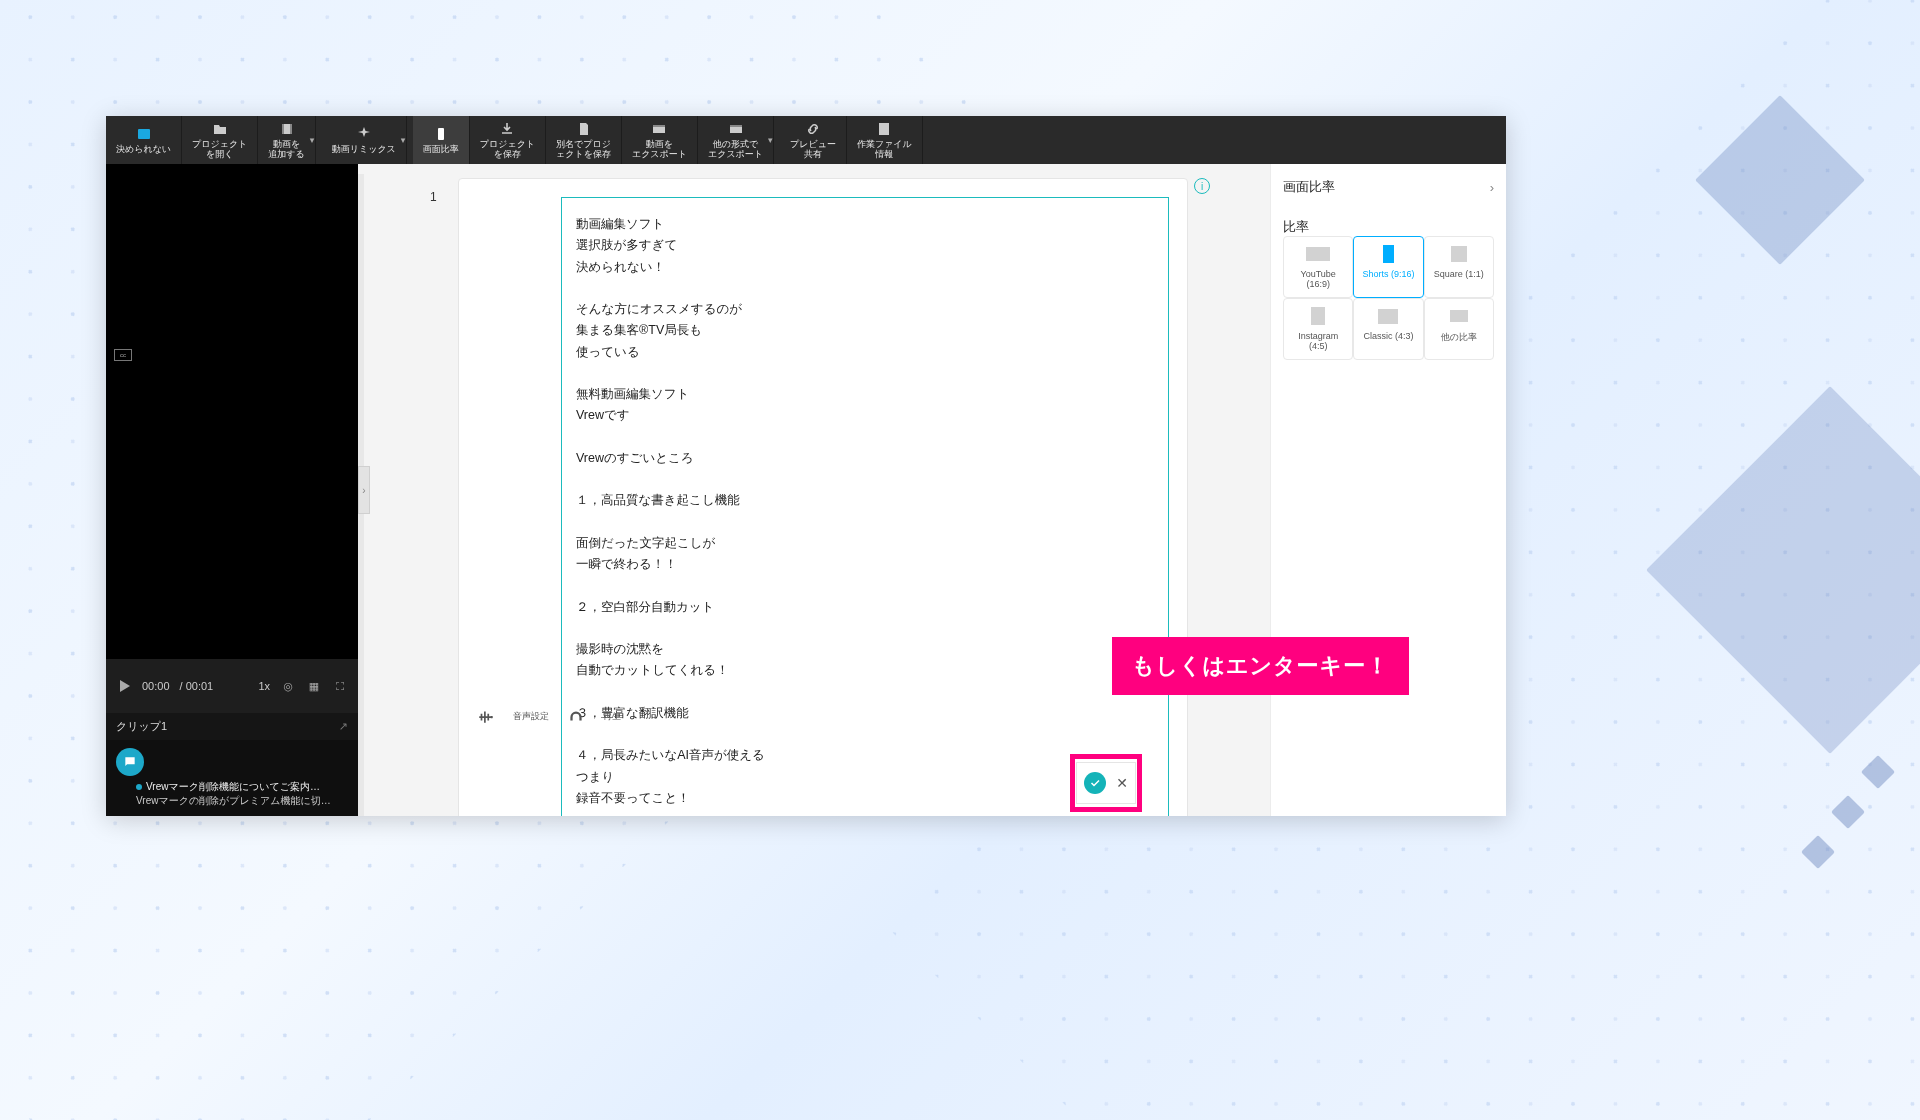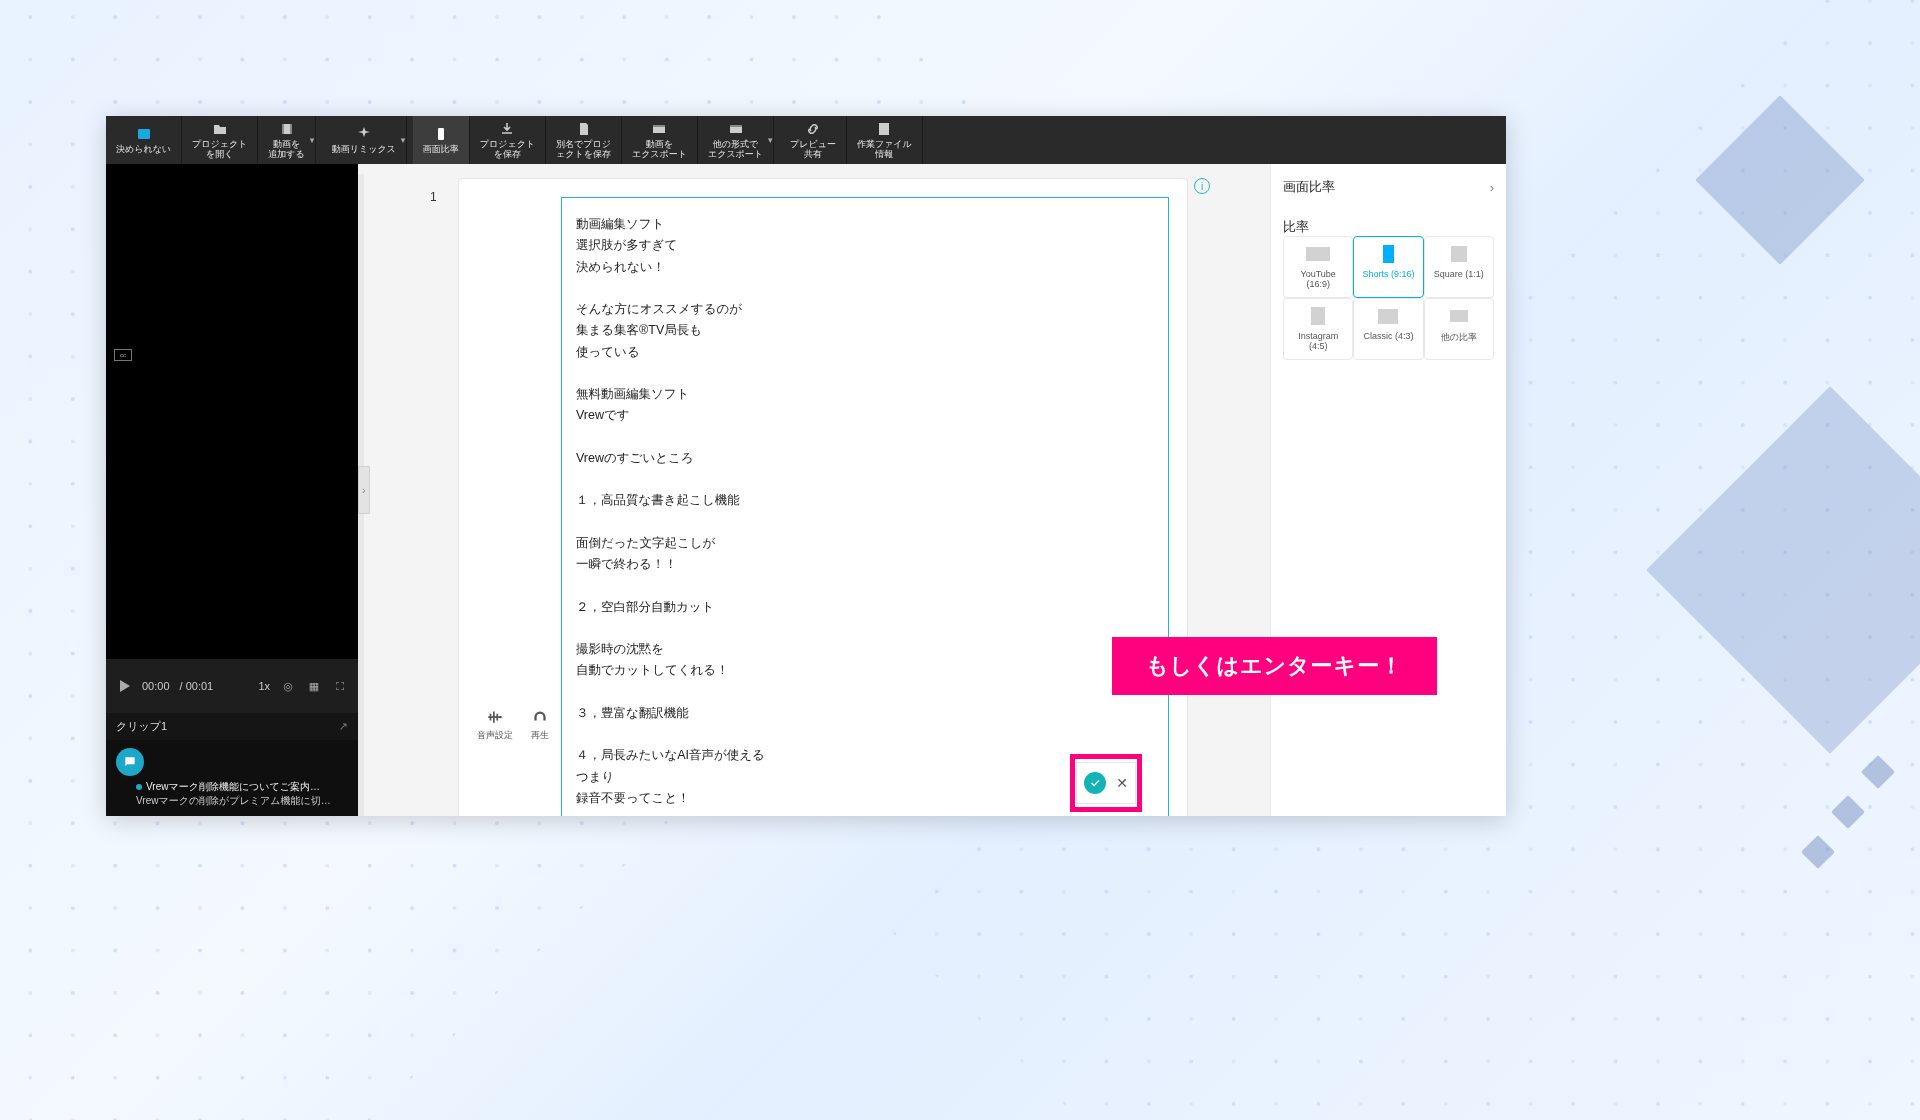--- a/index.html
+++ b/index.html
@@ -140,21 +140,21 @@
   border:1.5px solid #1bbbbd;
   background:#fff;
   padding:16px 14px;
   font-size:12.5px; line-height:1.7; color:#222;
   min-height:570px;
   white-space:pre-line;
 }
 .side-tools{
   position:absolute; left:18px; top:528px; display:flex; gap:18px;
 }
-.side-tool{display:flex;flex-direction:column;align-items:center;gap:4px;font-size:9px;color:#555;}
+.side-tool{display:flex;align-items:center;gap:18px;font-size:9px;color:#555;}
 .side-tool .ic{width:18px;height:18px;color:#555;}
 .confirm-box{
   position:absolute; left:718px; top:598px;
   width:60px; height:42px;
   background:#fff; border:1px solid #e5e5e5;
   display:flex; align-items:center; justify-content:center; gap:10px;
 }
 .confirm-box .ok{
   width:22px;height:22px;border-radius:50%;background:#14b3b8;
   display:flex;align-items:center;justify-content:center;
@@ -191,21 +191,21 @@
 .ratio.sel .shape div{background:#00aeff;}
 
 
 .callout{
   position:absolute;
   left:1112px; top:637px;
   background:#ff007f;
   color:#fff;
   font-weight:700;
   font-size:22px;
-  padding:14px 34px;
+  padding:14px 20px;
   letter-spacing:1px;
   z-index:5;
 }
 
 
 .deco{
   position:absolute; z-index:1;
   right:0; top:60px;
   width:680px; height:980px;
   pointer-events:none;

